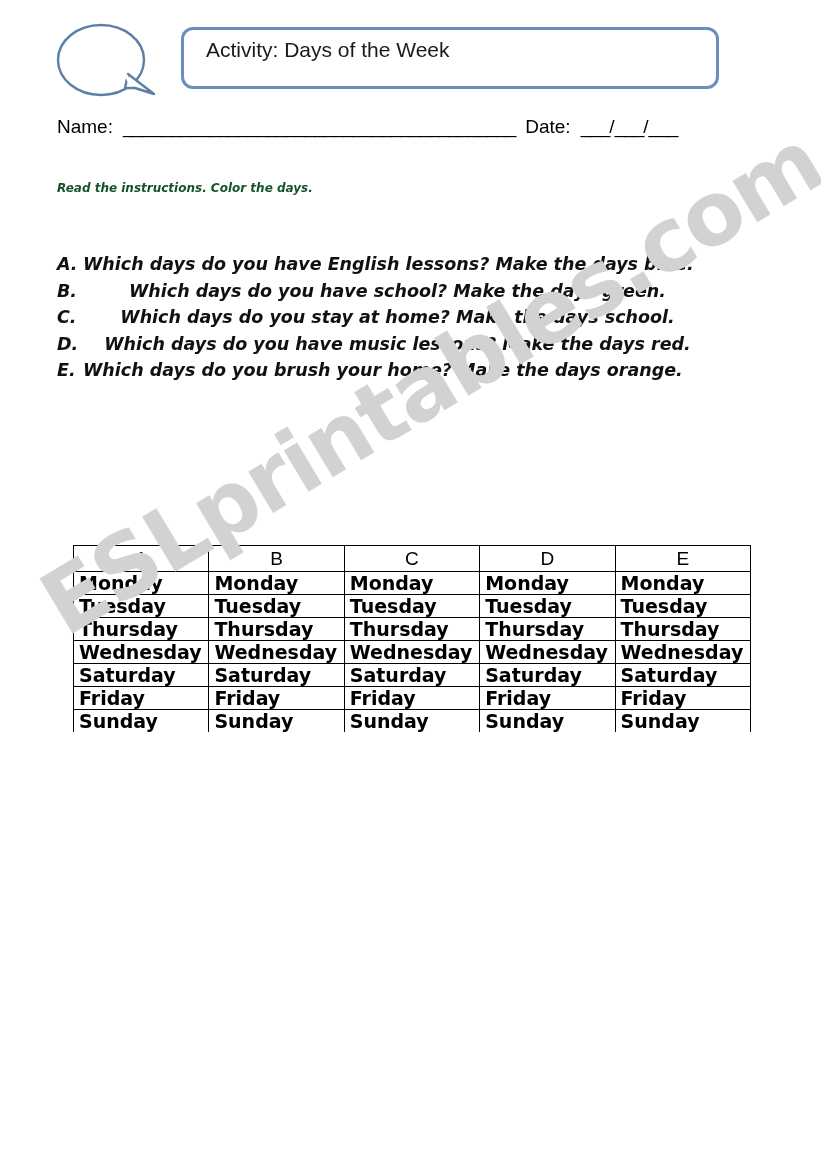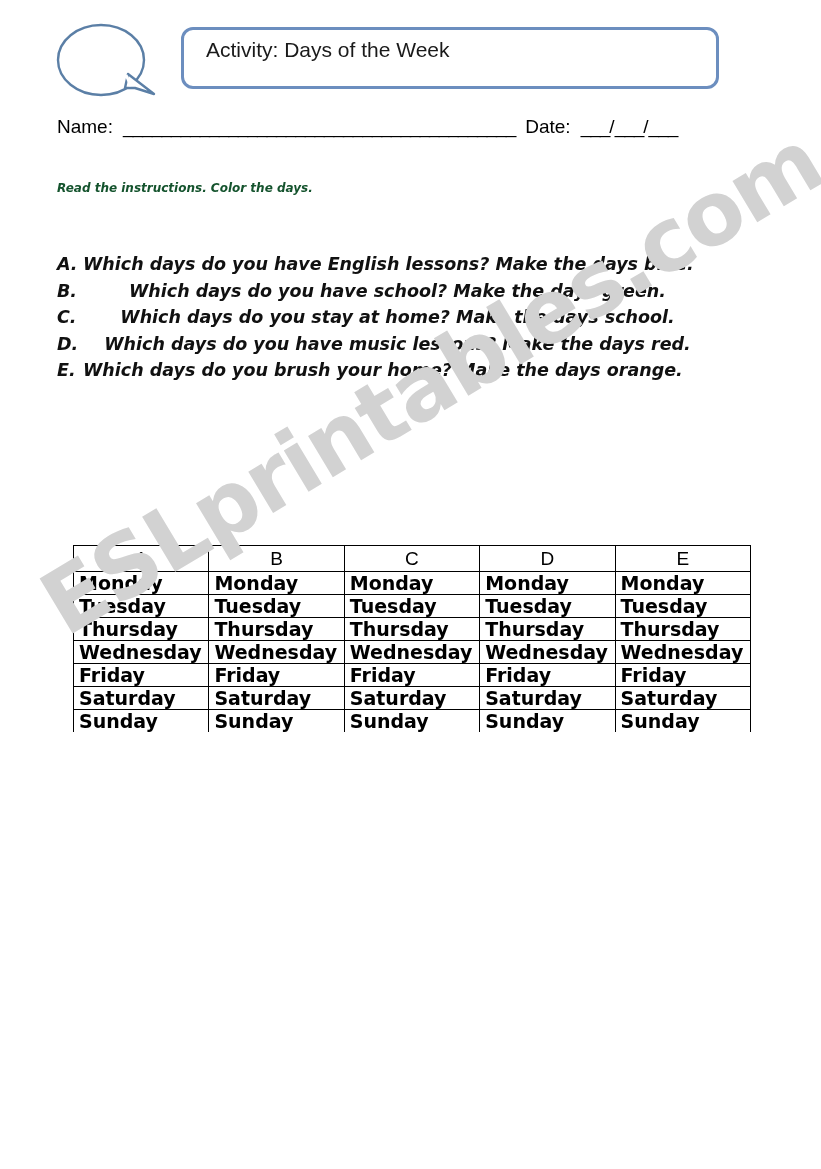--- a/index.html
+++ b/index.html
@@ -265,32 +265,32 @@
           <td>Thursday</td>
         </tr>
         <tr>
           <td>Wednesday</td>
           <td>Wednesday</td>
           <td>Wednesday</td>
           <td>Wednesday</td>
           <td>Wednesday</td>
         </tr>
         <tr>
-          <td>Friday</td>
-          <td>Friday</td>
-          <td>Friday</td>
-          <td>Friday</td>
-          <td>Friday</td>
-        </tr>
-        <tr>
-          <td>Saturday</td>
-          <td>Saturday</td>
-          <td>Saturday</td>
-          <td>Saturday</td>
-          <td>Saturday</td>
+          <td>Saturday</td>
+          <td>Saturday</td>
+          <td>Saturday</td>
+          <td>Saturday</td>
+          <td>Saturday</td>
+        </tr>
+        <tr>
+          <td>Friday</td>
+          <td>Friday</td>
+          <td>Friday</td>
+          <td>Friday</td>
+          <td>Friday</td>
         </tr>
         <tr>
           <td>Sunday</td>
           <td>Sunday</td>
           <td>Sunday</td>
           <td>Sunday</td>
           <td>Sunday</td>
         </tr>
       </tbody>
   </table>

